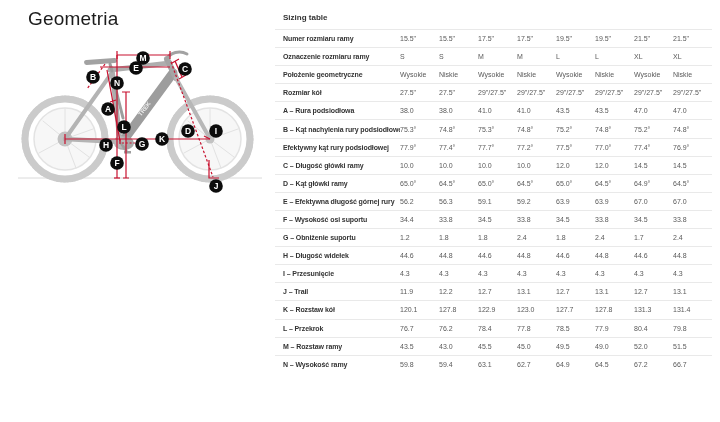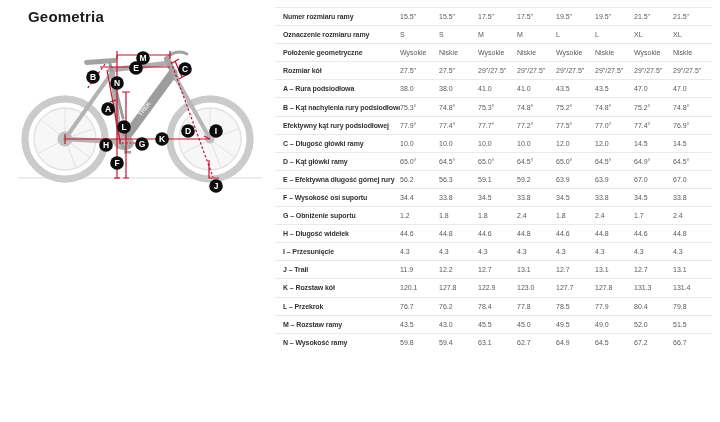--- a/index.html
+++ b/index.html
@@ -3,21 +3,21 @@
 <meta charset="utf-8">
 <style>
   :root{
     --red:#c8102e; --note-red:#d0021b; --title-c:#1c1c1c;
     --label-c:#333333; --value-c:#595959; --border-c:#e9e9e9;
   }
   *{margin:0;padding:0;box-sizing:border-box;}
   html,body{width:720px;height:422px;background:#ffffff;overflow:hidden;
     font-family:"Liberation Sans", sans-serif;}
   .page{position:relative;width:720px;height:422px;}
-  .page-title{position:absolute;left:28px;top:8px;font-size:15px;font-weight:700;
+  .page-title{position:absolute;left:28px;top:8px;font-size:19px;font-weight:400;
     color:var(--title-c);letter-spacing:.2px;}
   .diagram-wrap{position:absolute;left:10px;top:40px;width:260px;height:190px;}
   .right-col{position:absolute;left:275px;top:0;width:437px;}
   .note{margin-top:26px;font-size:8px;line-height:10px;color:var(--note-red);}
   .sizing-title{margin-top:13px;padding-left:8px;font-size:8px;font-weight:700;color:#333;}
   table.geo{margin-top:7px;width:437px;border-collapse:collapse;table-layout:fixed;}
   table.geo td{height:18.1px;vertical-align:middle;font-size:7px;white-space:nowrap;
     border-top:1px solid var(--border-c);overflow:hidden;}
   table.geo td.label{width:125px;padding-left:8px;font-weight:700;color:var(--label-c);
     letter-spacing:-0.1px;}
@@ -158,20 +158,21 @@
           </g>
           <g>
             <circle cx="206" cy="146" r="6.8" fill="#0c0c0c"></circle>
             <text x="206" y="149" text-anchor="middle" font-size="8.5" font-weight="bold" fill="#ffffff">J</text>
           </g>
         </g>
     </svg>
   </div>
 
   <div class="right-col">
+    <div class="sizing-title">Sizing table</div>
     <table class="geo">
       <tbody id="geo-rows">
           <tr>
             <td class="label">Numer rozmiaru ramy</td>
             <td class="val">15.5"</td>
             <td class="val">15.5"</td>
             <td class="val">17.5"</td>
             <td class="val">17.5"</td>
             <td class="val">19.5"</td>
             <td class="val">19.5"</td>

